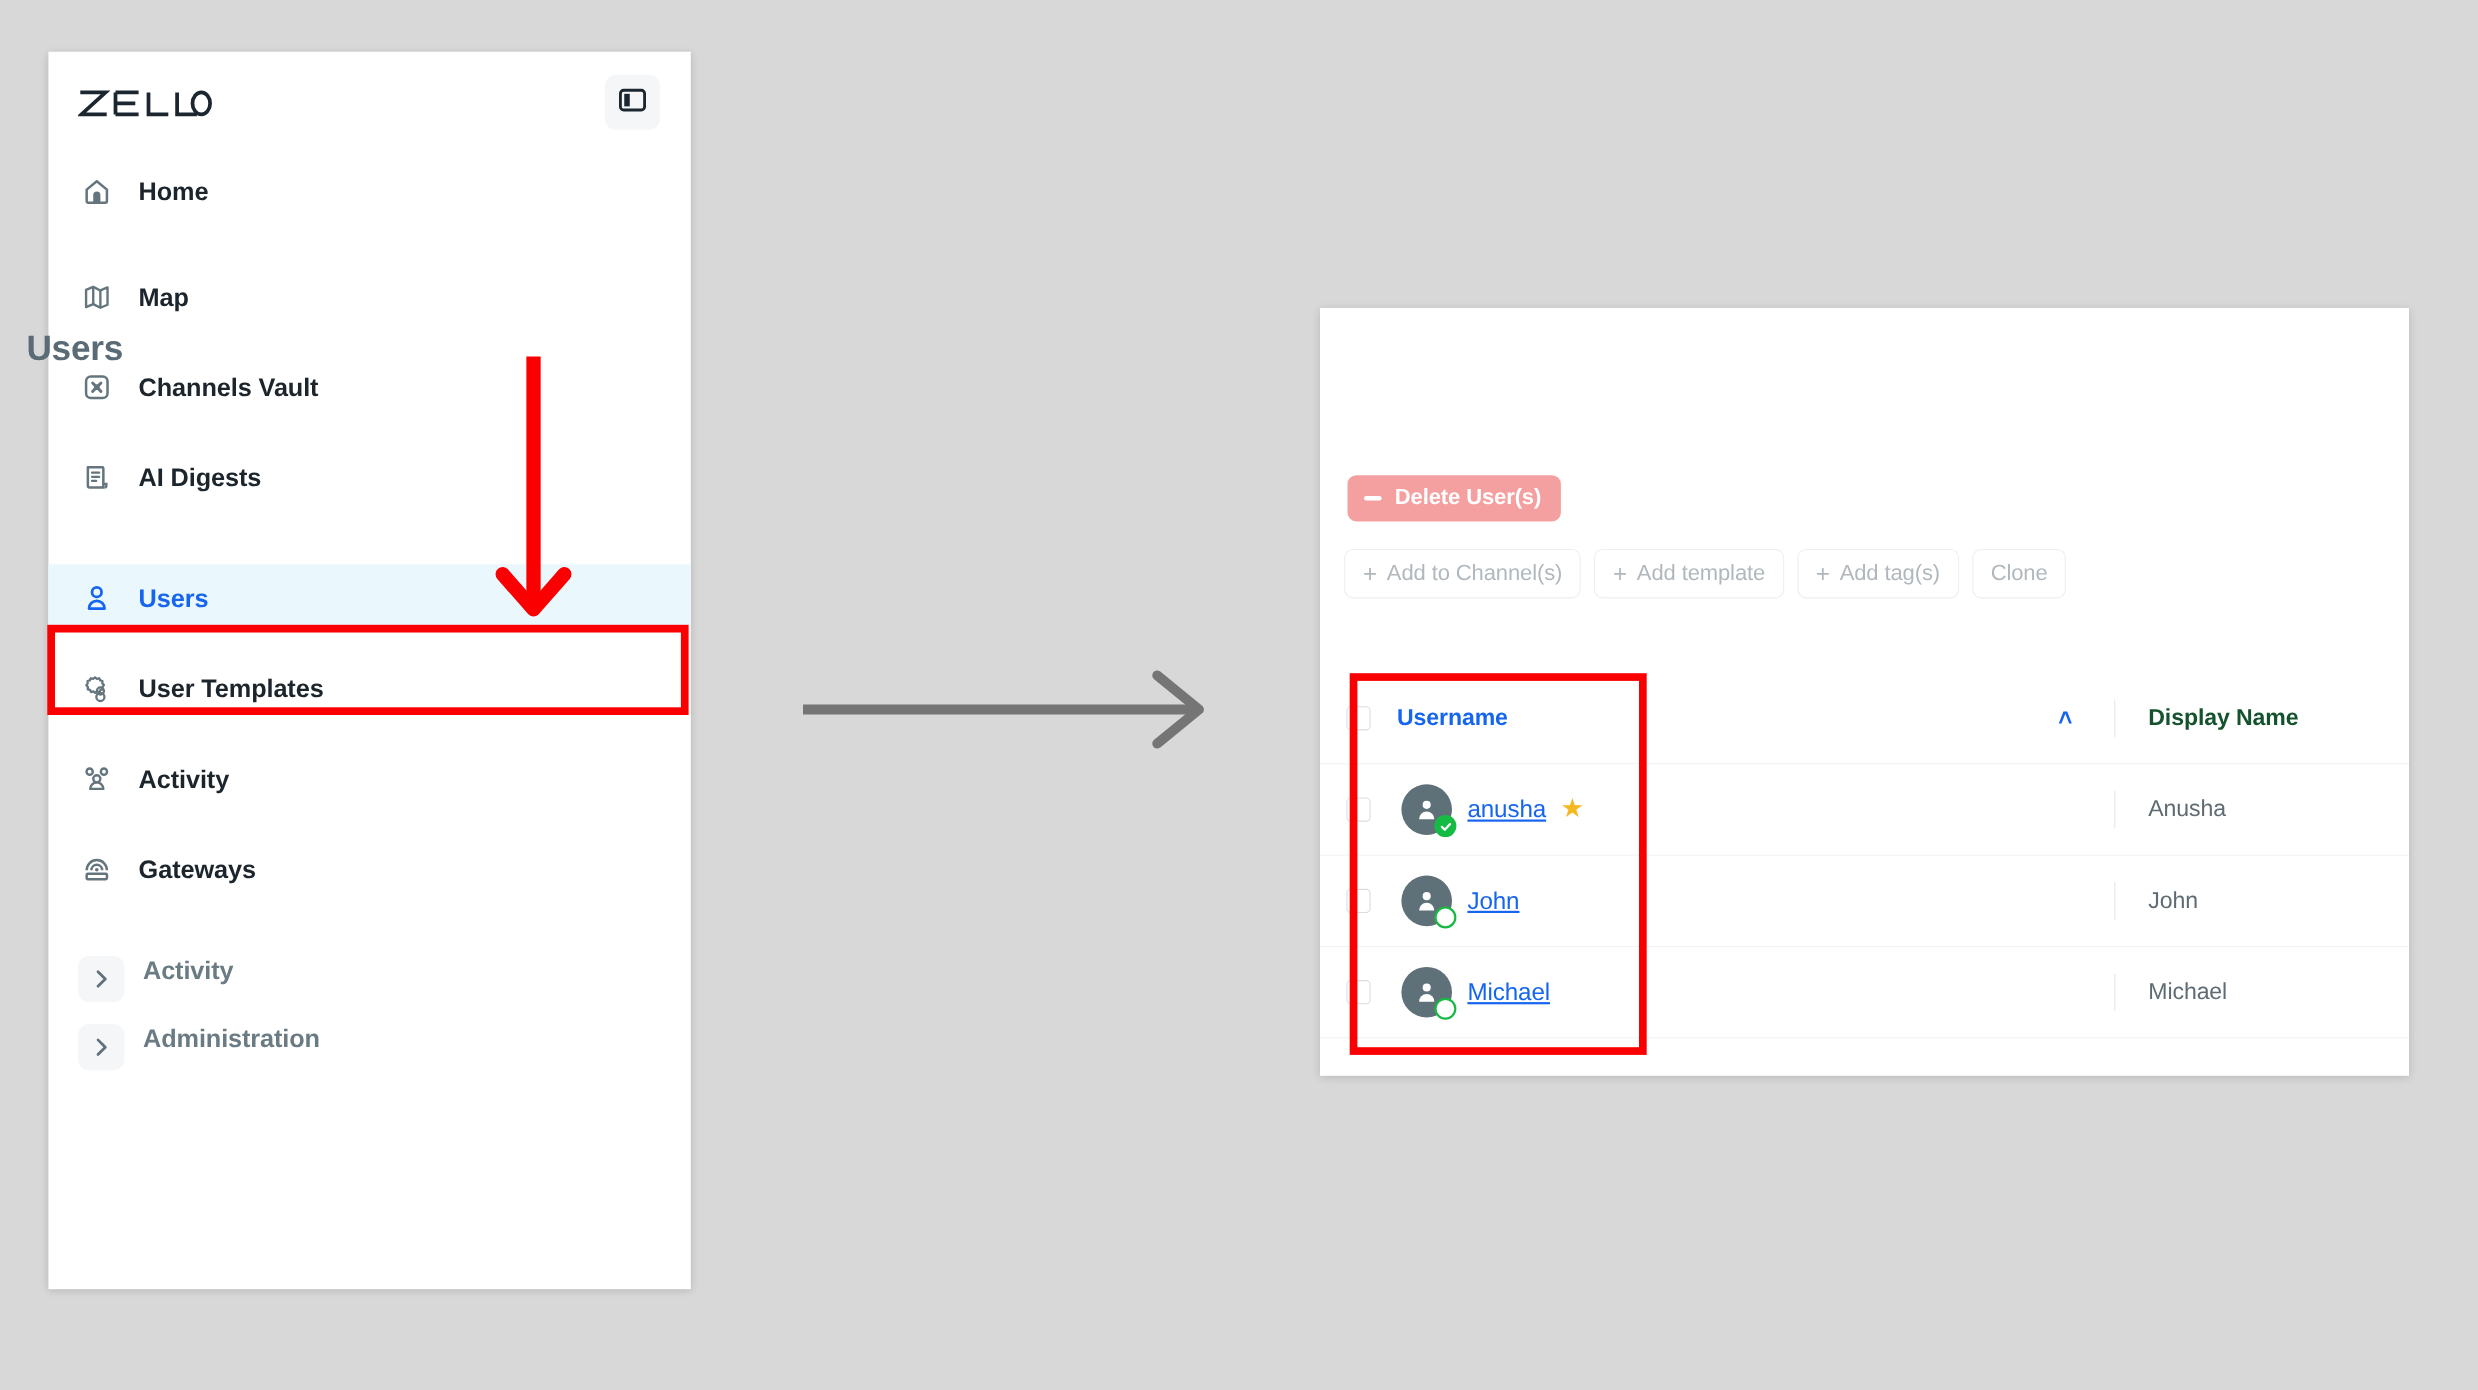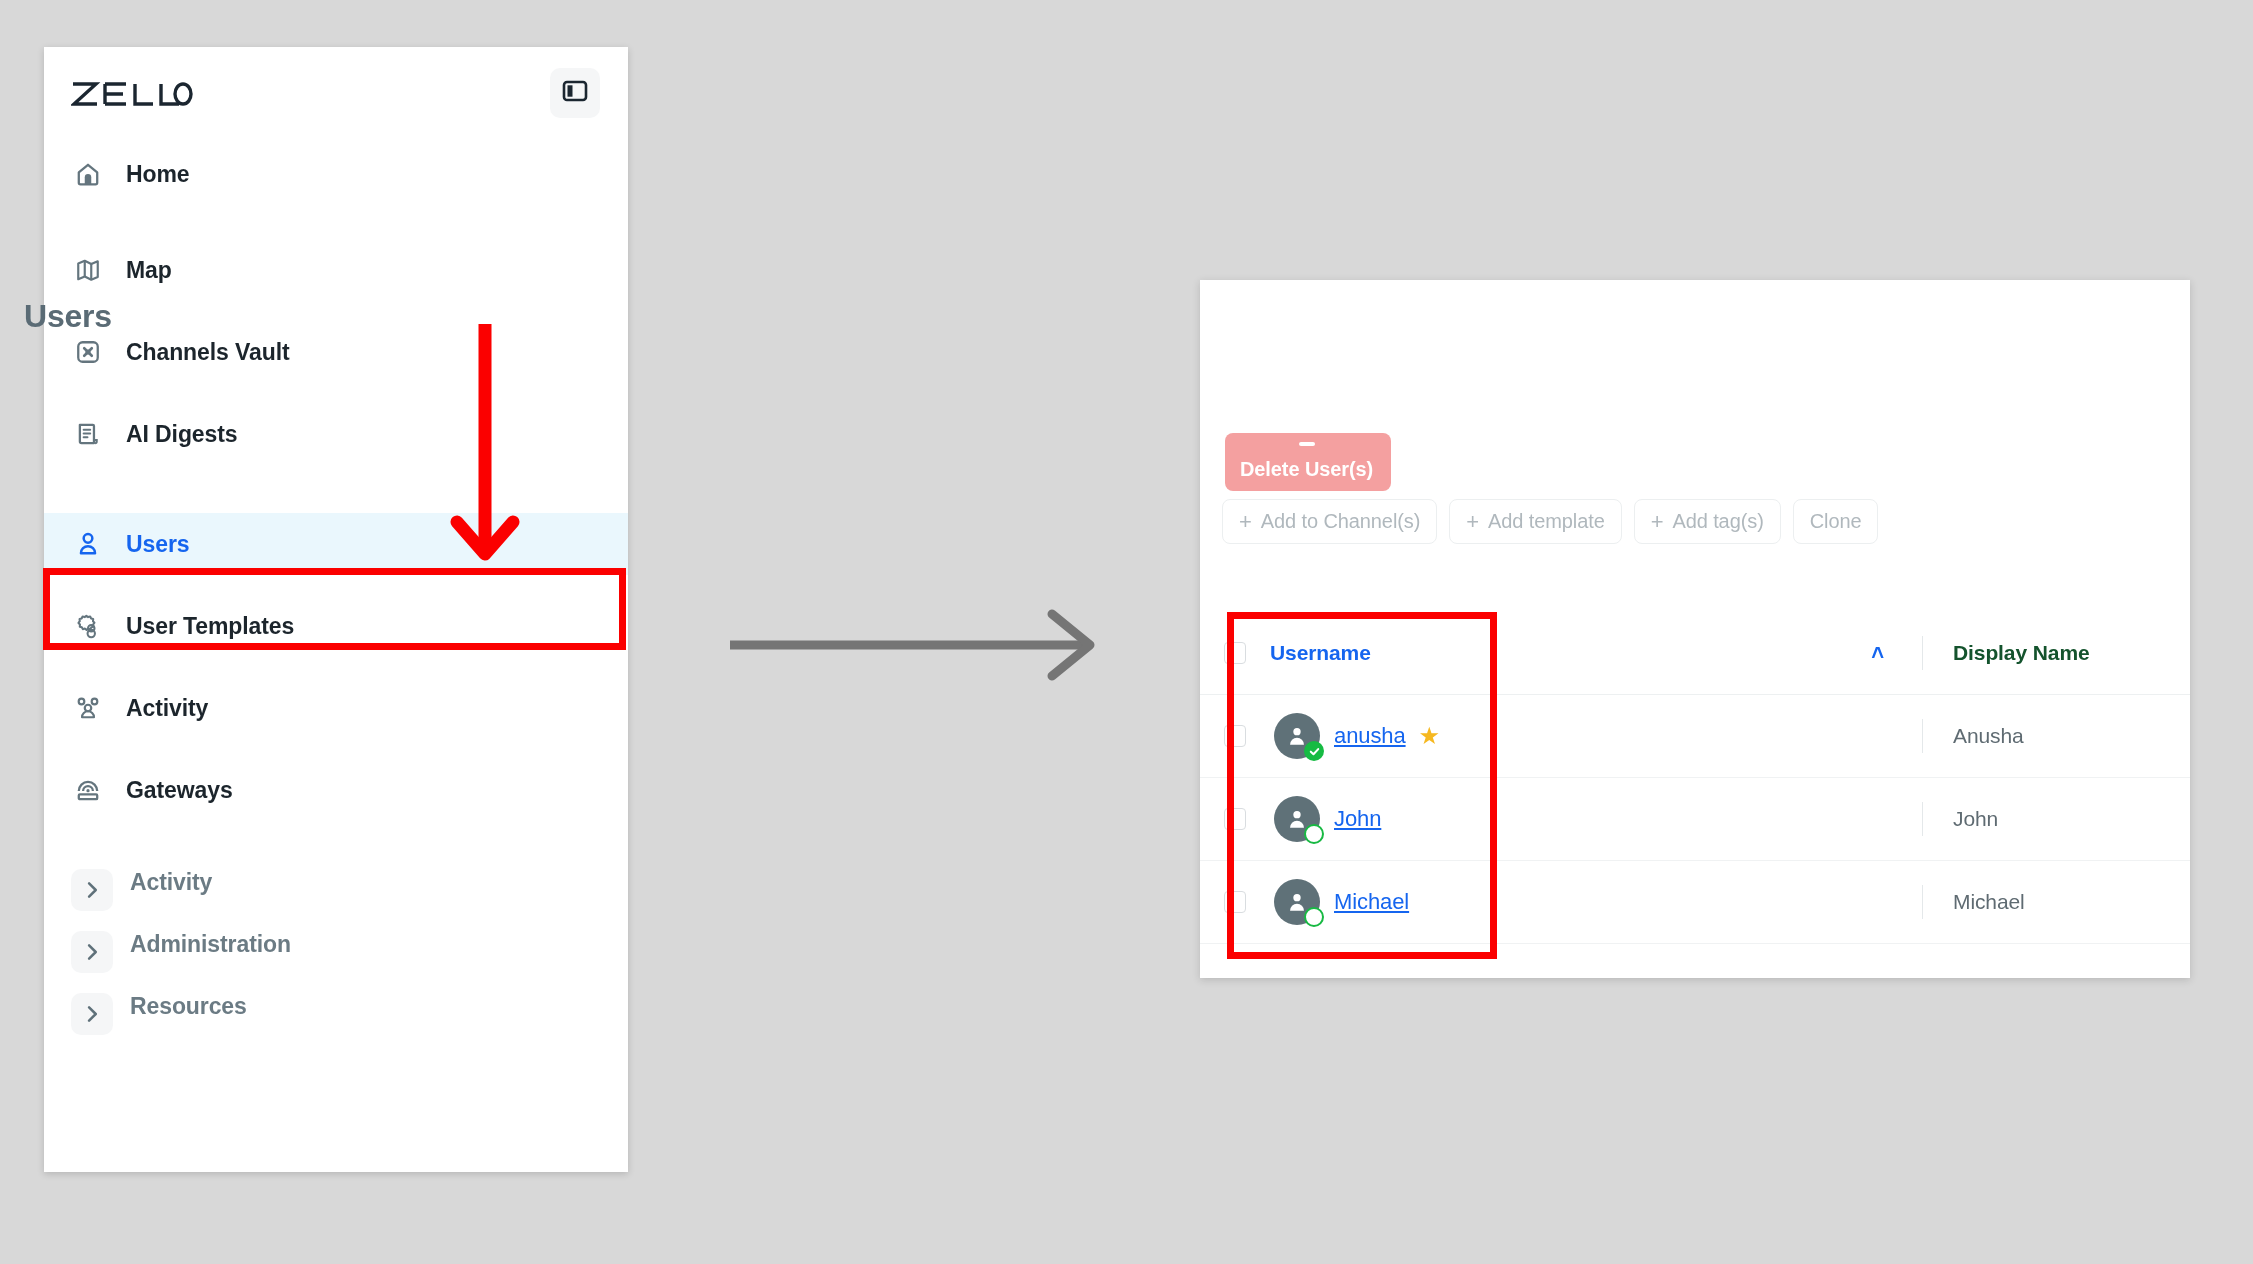--- a/index.html
+++ b/index.html
@@ -172,21 +172,20 @@
     background: #f4a0a0;
     color: #ffffff;
     border: none;
     border-radius: 8px;
     padding: 9px 18px 10px 15px;
     font-size: 20px;
     font-weight: bold;
     font-family: "Liberation Sans", sans-serif;
     cursor: pointer;
     letter-spacing: -0.1px;
-    flex-direction: column;
   }
   .minus-glyph {
     display: inline-block;
     width: 16px;
     height: 4px;
     background: #ffffff;
     border-radius: 2px;
   }
 
   .toolbar-secondary {
@@ -500,28 +499,20 @@
 
       <div class="nav-group">
         <span class="grp-icon">
           <svg width="20" height="20" viewBox="0 0 24 24" xmlns="http://www.w3.org/2000/svg">
             <path d="M8.5 4 L16.5 12 L8.5 20" fill="none" stroke="#5f717a" stroke-width="3" stroke-linecap="round" stroke-linejoin="round"></path>
           </svg>
         </span>
         <span class="grp-label">Administration</span>
       </div>
 
-      <div class="nav-group">
-        <span class="grp-icon">
-          <svg width="20" height="20" viewBox="0 0 24 24" xmlns="http://www.w3.org/2000/svg">
-            <path d="M8.5 4 L16.5 12 L8.5 20" fill="none" stroke="#5f717a" stroke-width="3" stroke-linecap="round" stroke-linejoin="round"></path>
-          </svg>
-        </span>
-        <span class="grp-label">Resources</span>
-      </div>
 
     </div>
   </div>
 
   <div class="hl-users"></div>
 
   <div class="red-arrow">
     <svg width="90" height="250" viewBox="0 0 90 250" xmlns="http://www.w3.org/2000/svg">
       <path d="M45 2 V225" stroke="#fb0000" stroke-width="13" stroke-linecap="butt"></path>
       <path d="M17 200 L45 232 L73 200" fill="none" stroke="#fb0000" stroke-width="13" stroke-linecap="round" stroke-linejoin="round"></path>

